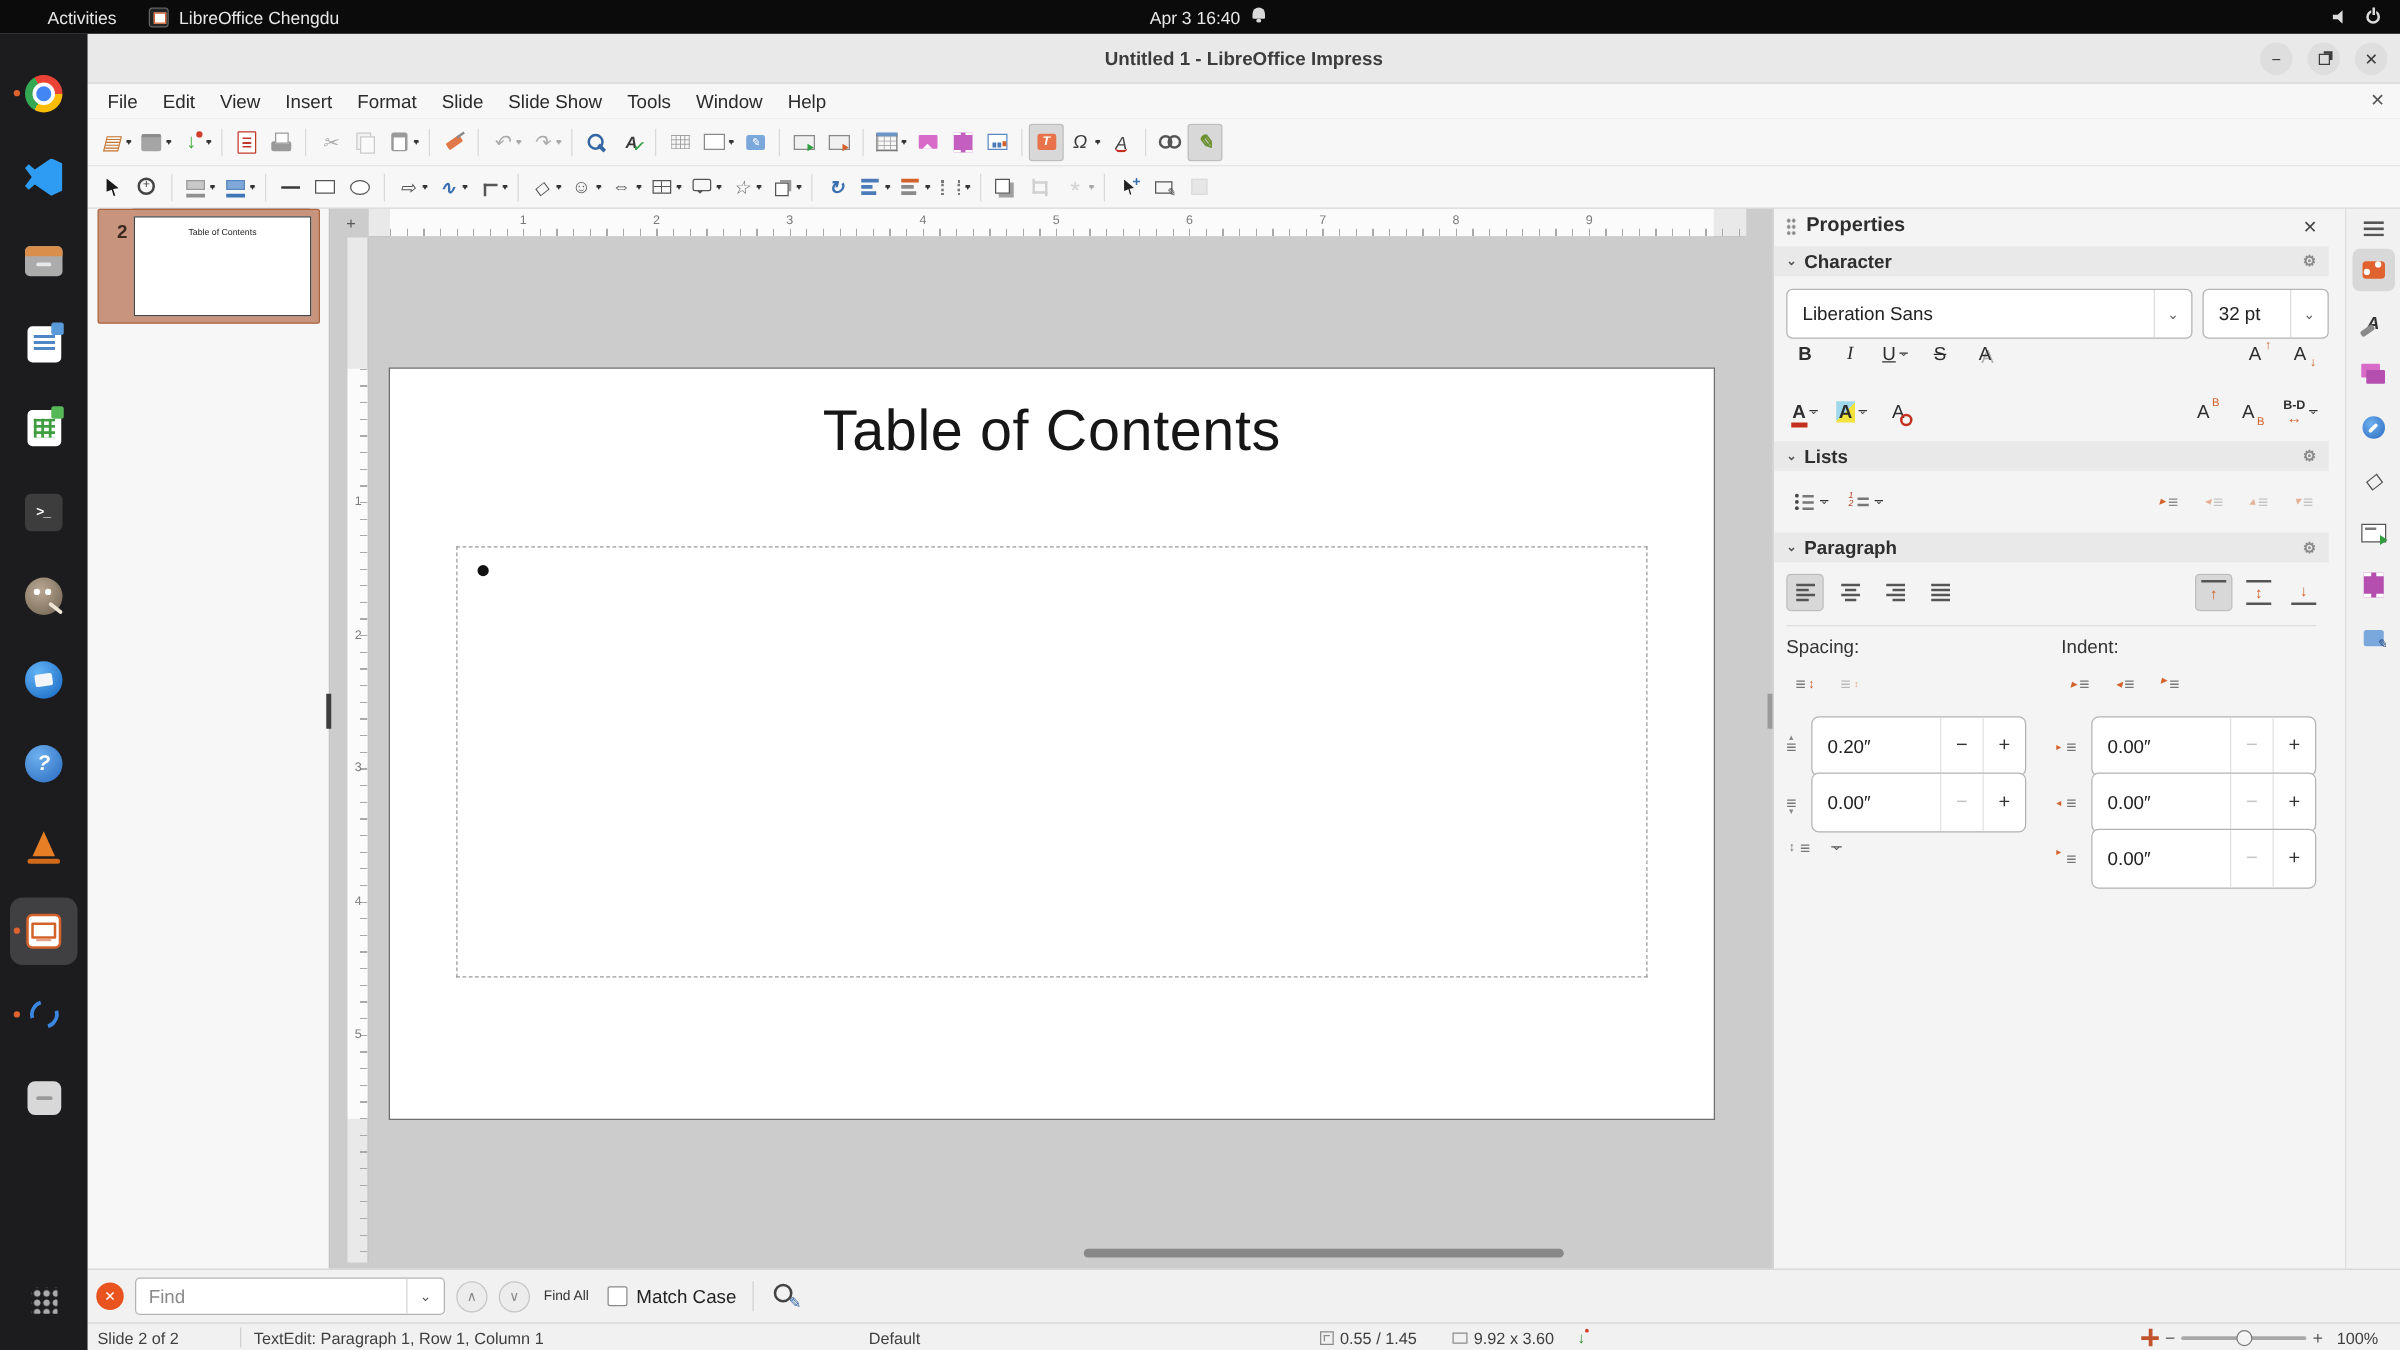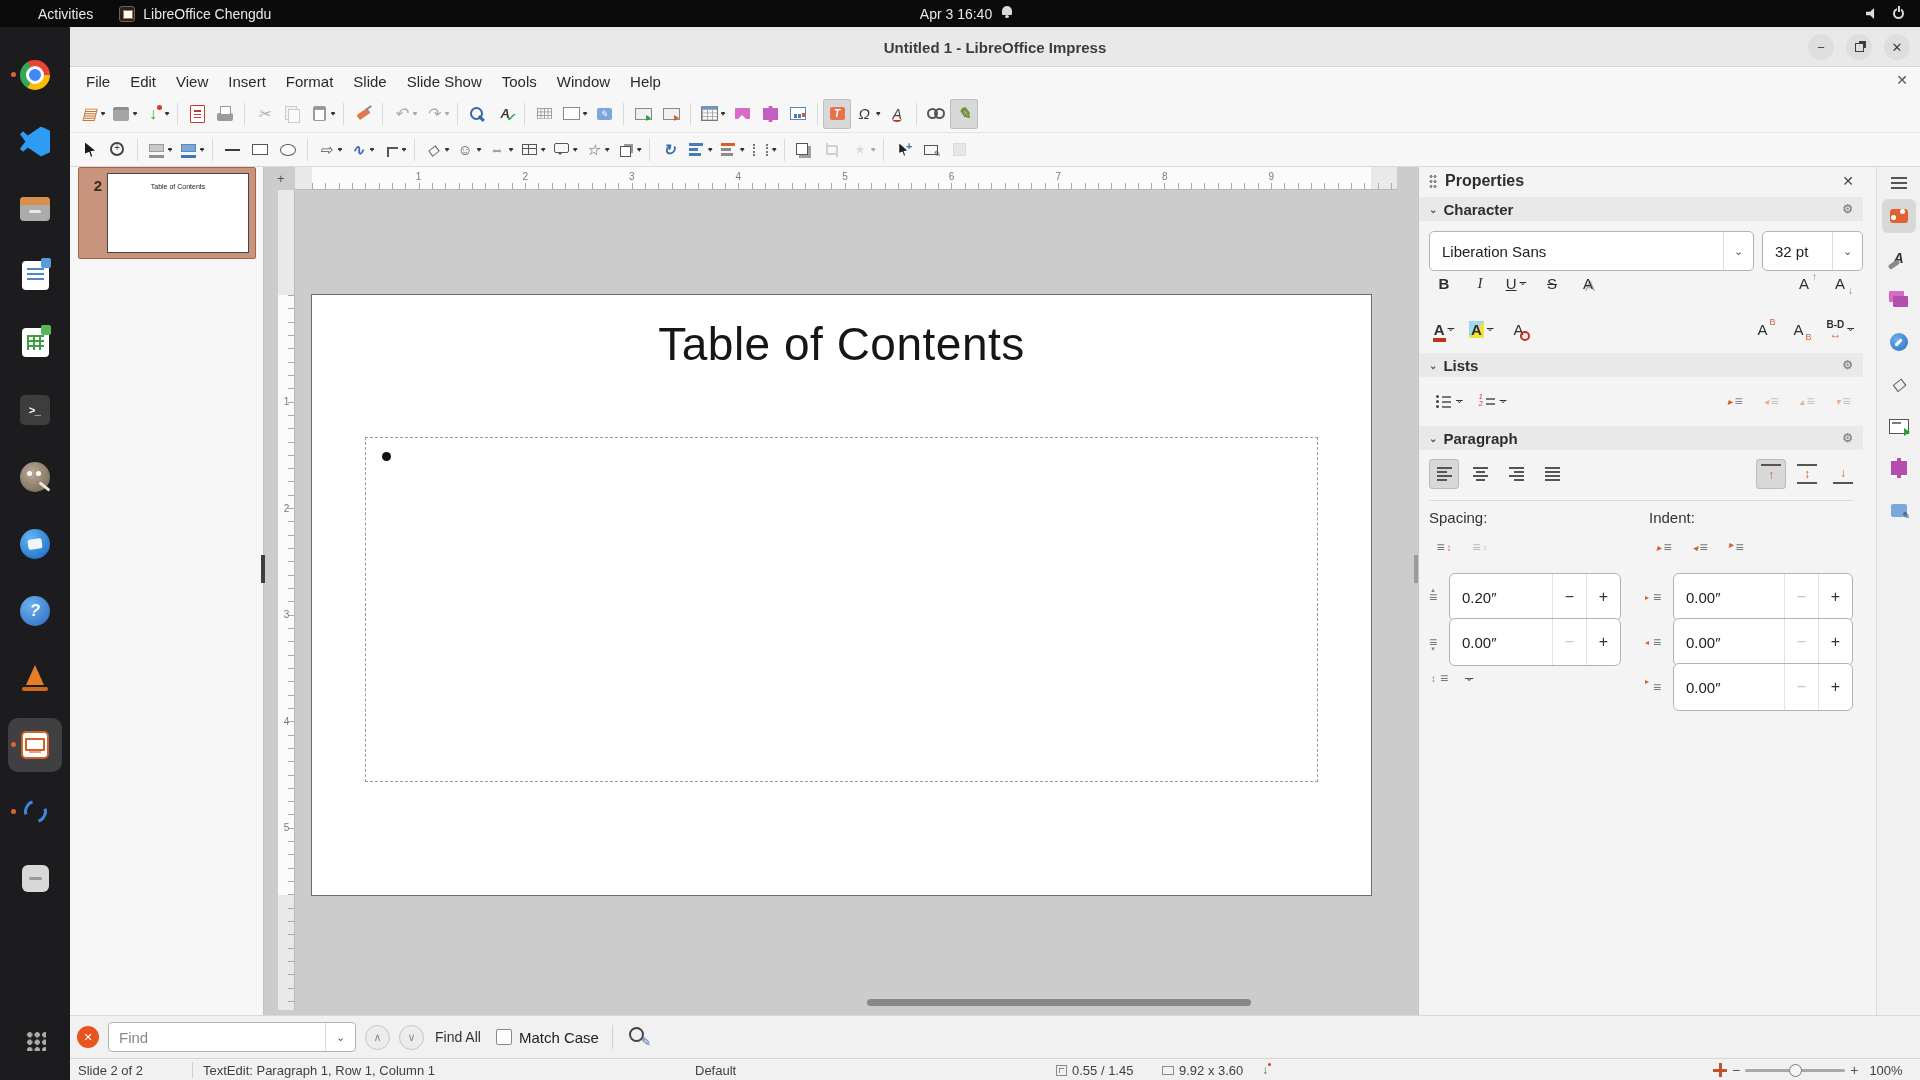--- a/index.html
+++ b/index.html
@@ -314,21 +314,21 @@
   #splitter-right{position:absolute;left:1344px;top:388px;width:4px;height:28px;background:#9a9a9a;}
 
   
   #findbar{position:absolute;left:70px;top:1015px;width:1850px;height:43px;background:#f1f1f1;border-top:1px solid #d8d8d8;display:flex;align-items:center;gap:9px;}
   #find-close{width:22px;height:22px;margin-left:7px;border-radius:50%;background:#e8531f;color:#fff;font-size:11px;display:flex;align-items:center;justify-content:center;}
   #find-field{width:248px;height:30px;background:#fff;border:1px solid #b3b3b3;border-radius:4px;display:flex;}
   #find-field input{flex:1;border:0;outline:0;padding:0 10px;font-size:15px;font-family:"Liberation Sans",sans-serif;color:#222;background:transparent;min-width:0;}
   #find-field input::placeholder{color:#8a8a8a;}
   #find-field .cchev{width:30px;height:100%;border-left:1px solid #d8d8d8;display:flex;align-items:center;justify-content:center;color:#555;font-size:11px;}
   .findnav{width:25px;height:25px;border-radius:50%;background:#ececec;border:1px solid #c6c6c6;color:#8a8a8a;font-size:11px;display:flex;align-items:center;justify-content:center;}
-  #find-all{font-size:14px;color:#333;margin-left:2px;}
+  #find-all{font-size:11px;color:#333;margin-left:2px;}
   #match-wrap{display:flex;align-items:center;gap:7px;margin-left:6px;font-size:15px;color:#222;}
   #match-box{width:16px;height:16px;background:#fff;border:1px solid #8a8a8a;border-radius:2px;}
   .fdiv{width:1px;height:24px;background:#d2d2d2;margin:0 4px;}
   #fnr-icon{width:26px;height:26px;position:relative;display:flex;align-items:center;justify-content:center;}
   #fnr-icon::before{content:"";width:11px;height:11px;border:2px solid #444;border-radius:50%;position:absolute;left:3px;top:3px;}
   #fnr-icon::after{content:"✎";color:#3465a4;font-size:12px;position:absolute;right:1px;bottom:1px;}
 
   
   #statusbar{position:absolute;left:70px;top:1058px;width:1850px;height:22px;background:#f1f1f1;border-top:1px solid #d5d5d5;font-size:13px;color:#3f3f3f;}
   #statusbar .sitem{position:absolute;top:0;height:22px;display:flex;align-items:center;gap:5px;white-space:nowrap;}

